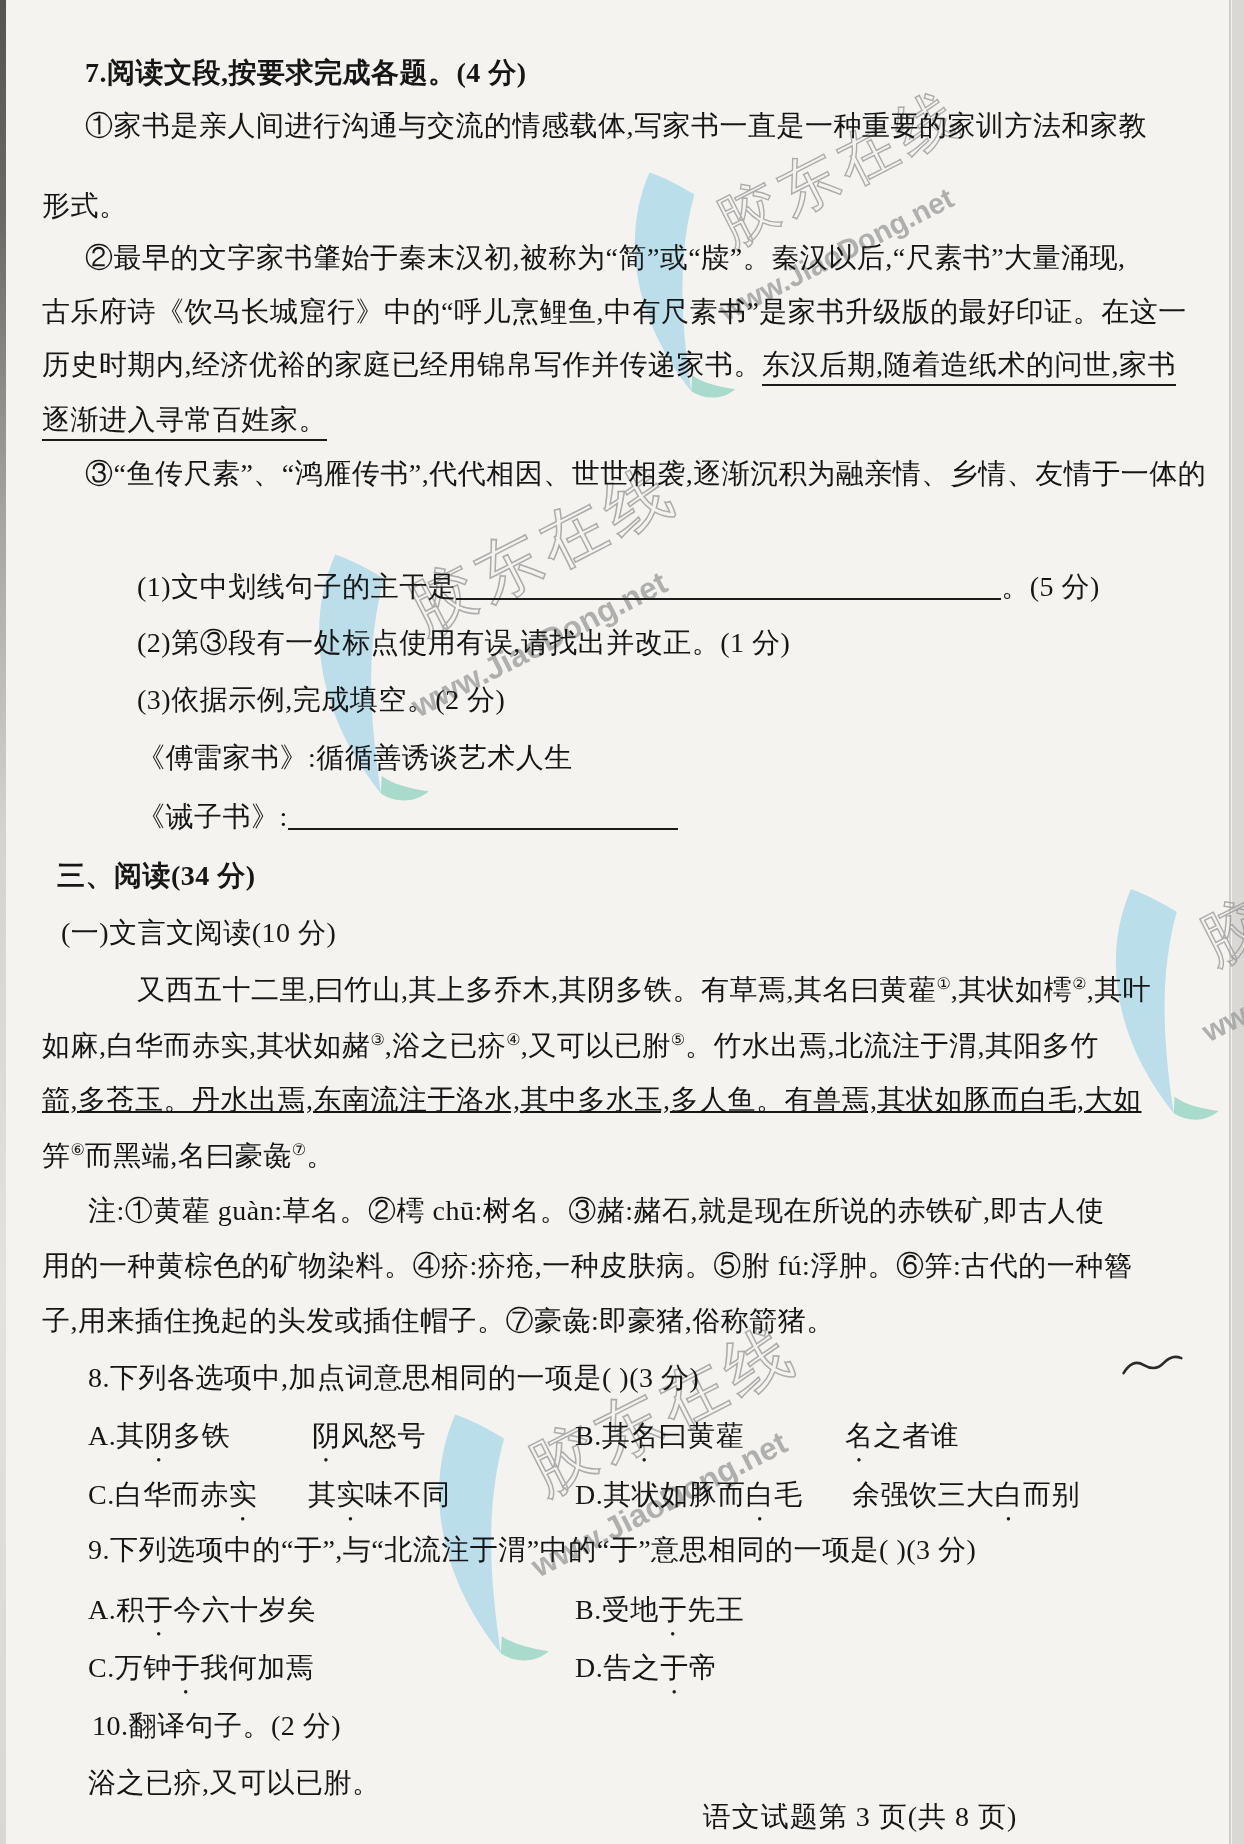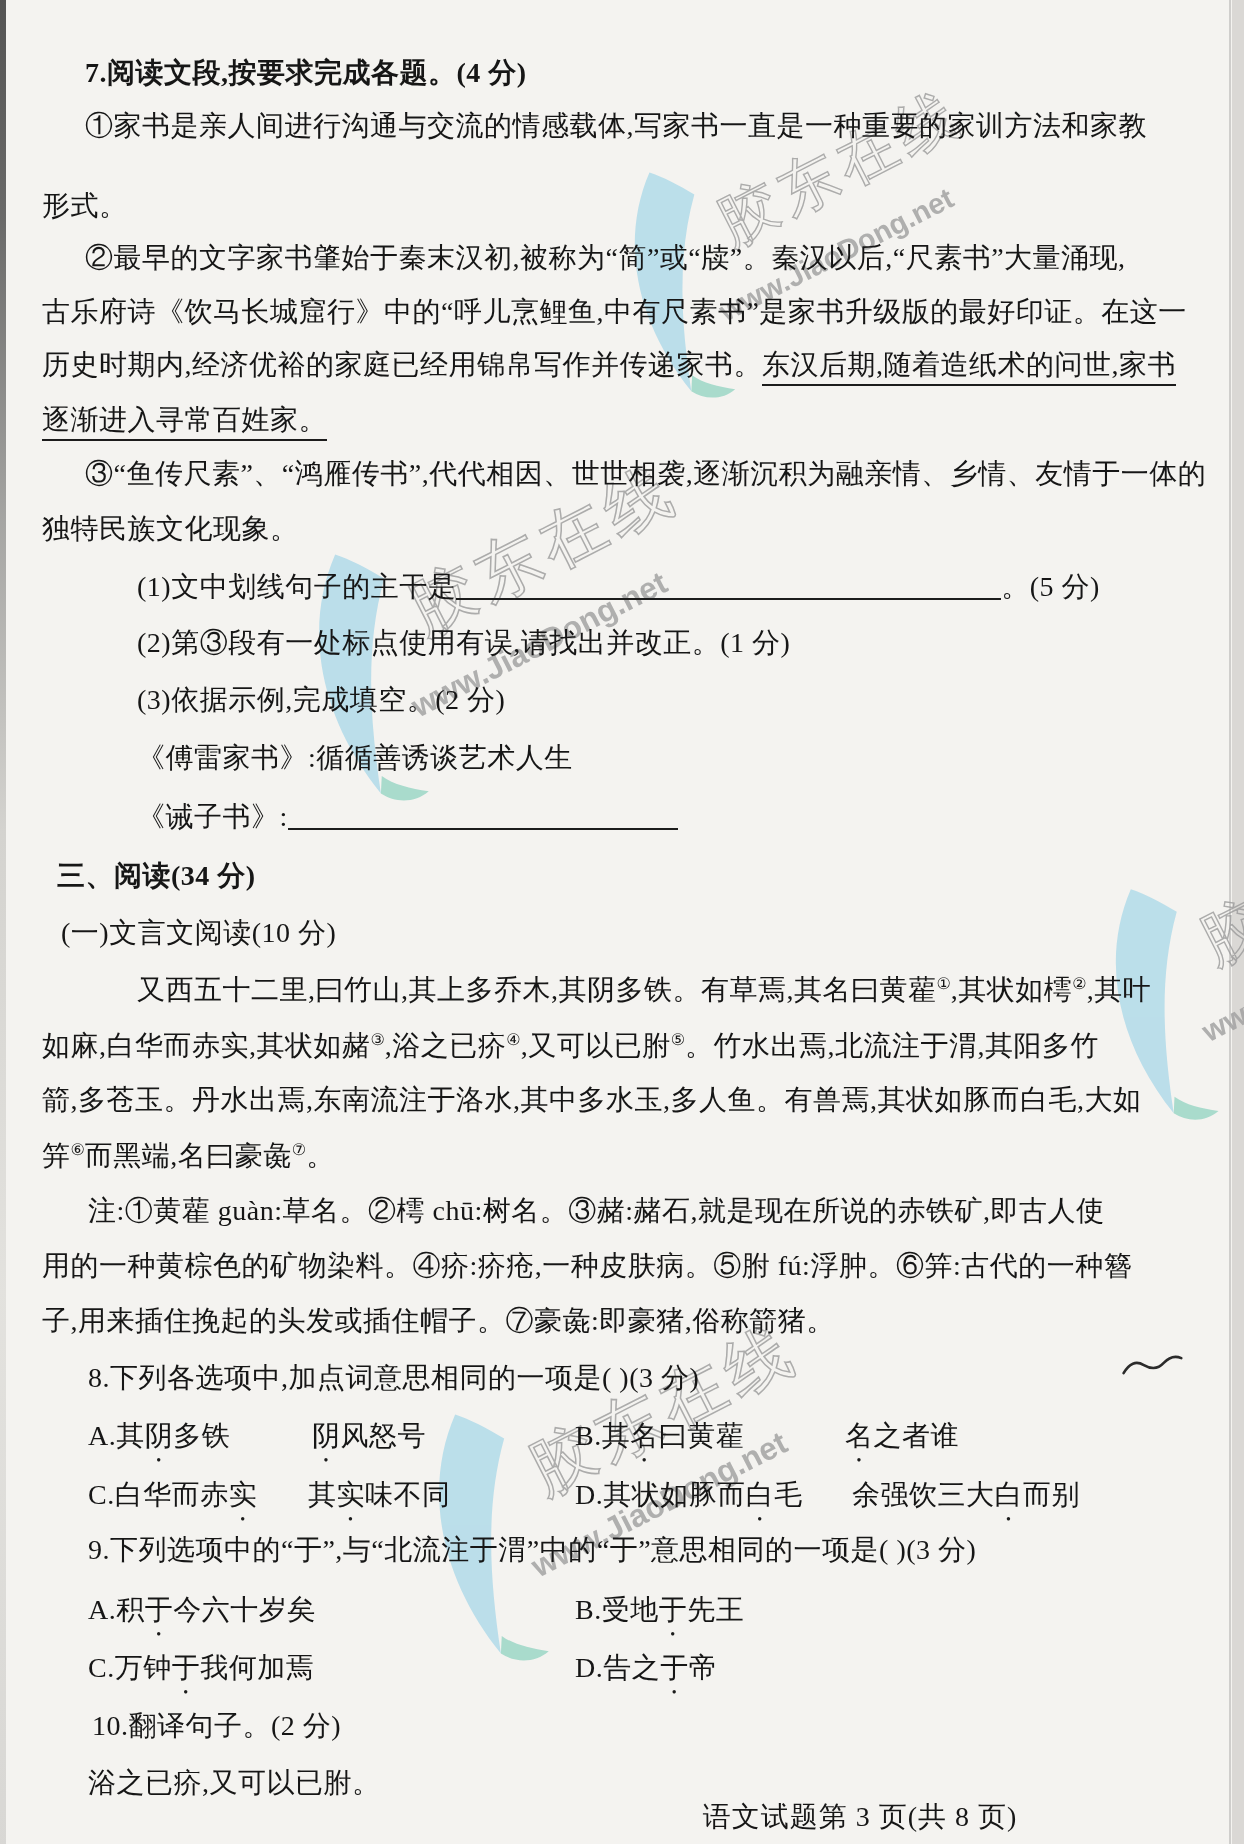--- a/index.html
+++ b/index.html
@@ -73,34 +73,33 @@
   </svg>
 
   <div class="ln bold" style="left:85px;top:55px;">7.阅读文段,按要求完成各题。(4 分)</div>
   <div class="ln" style="left:85px;top:108px;">①家书是亲人间进行沟通与交流的情感载体,写家书一直是一种重要的家训方法和家教</div>
   <div class="ln" style="left:42px;top:188px;">形式。</div>
   <div class="ln" style="left:85px;top:240px;text-align:center;">②最早的文字家书肇始于秦末汉初,被称为“简”或“牍”。秦汉以后,“尺素书”大量涌现,</div>
   <div class="ln" style="left:42px;top:294px;">古乐府诗《饮马长城窟行》中的“呼儿烹鲤鱼,中有尺素书”是家书升级版的最好印证。在这一</div>
   <div class="ln" style="left:42px;top:347px;"><span>历史时期内,经济优裕的家庭已经用锦帛写作并传递家书。</span><span class="u">东汉后期,随着造纸术的问世,家书</span></div>
   <div class="ln" style="left:42px;top:402px;"><span class="u">逐渐进入寻常百姓家。</span></div>
   <div class="ln" style="left:85px;top:456px;">③“鱼传尺素”、“鸿雁传书”,代代相因、世世相袭,逐渐沉积为融亲情、乡情、友情于一体的</div>
-  <div class="ln" style="left:42px;top:511px;">独特民族文化现象。</div>
 
   <div class="ln" style="left:137px;top:568px;"><span>(1)文中划线句子的主干是</span><span class="blank" style="width:545px;"></span><span>。(5 分)</span></div>
   <div class="ln" style="left:137px;top:625px;">(2)第③段有一处标点使用有误,请找出并改正。(1 分)</div>
   <div class="ln" style="left:137px;top:682px;text-align:center;">(3)依据示例,完成填空。(2 分)</div>
   <div class="ln" style="left:137px;top:740px;">《傅雷家书》:循循善诱谈艺术人生</div>
   <div class="ln" style="left:137px;top:798px;"><span>《诫子书》:</span><span class="blank" style="width:390px;"></span></div>
 
   <div class="ln bold" style="left:57px;top:858px;">三、阅读(34 分)</div>
   <div class="ln" style="left:61px;top:915px;">(一)文言文阅读(10 分)</div>
 
   <div class="ln" style="left:137px;top:972px;"><span>又西五十二里,曰竹山,其上多乔木,其阴多铁。有草焉,其名曰黄雚</span><span class="sp">①</span><span>,其状如樗</span><span class="sp">②</span><span>,其叶</span></div>
   <div class="ln" style="left:42px;top:1028px;"><span>如麻,白华而赤实,其状如赭</span><span class="sp">③</span><span>,浴之已疥</span><span class="sp">④</span><span>,又可以已胕</span><span class="sp">⑤</span><span>。竹水出焉,北流注于渭,其阳多竹</span></div>
-  <div class="ln" style="left:42px;top:1082px;">箭,多苍玉。丹水出焉,东南流注于洛水,其中多水玉,多人鱼。有兽焉,其状如豚而白毛,大如</div>
+  <div class="ln" style="left:42px;top:1082px;text-decoration:underline;">箭,多苍玉。丹水出焉,东南流注于洛水,其中多水玉,多人鱼。有兽焉,其状如豚而白毛,大如</div>
   <div class="ln" style="left:42px;top:1138px;"><span>笄</span><span class="sp">⑥</span><span>而黑端,名曰豪彘</span><span class="sp">⑦</span><span>。</span></div>
 
   <div class="ln" style="left:88px;top:1193px;">注:①黄雚 guàn:草名。②樗 chū:树名。③赭:赭石,就是现在所说的赤铁矿,即古人使</div>
   <div class="ln" style="left:42px;top:1248px;">用的一种黄棕色的矿物染料。④疥:疥疮,一种皮肤病。⑤胕 fú:浮肿。⑥笄:古代的一种簪</div>
   <div class="ln" style="left:42px;top:1303px;">子,用来插住挽起的头发或插住帽子。⑦豪彘:即豪猪,俗称箭猪。</div>
 
   <div class="ln" style="left:88px;top:1360px;">8.下列各选项中,加点词意思相同的一项是(      )(3 分)</div>
   <svg class="squiggle" width="72" height="32" viewBox="0 0 72 32">
     <path d="M5,20 Q15,6 26,14 T46,14 T64,11" stroke="#2b2b2b" stroke-width="2.6" fill="none" stroke-linecap="round"></path>
   </svg>

